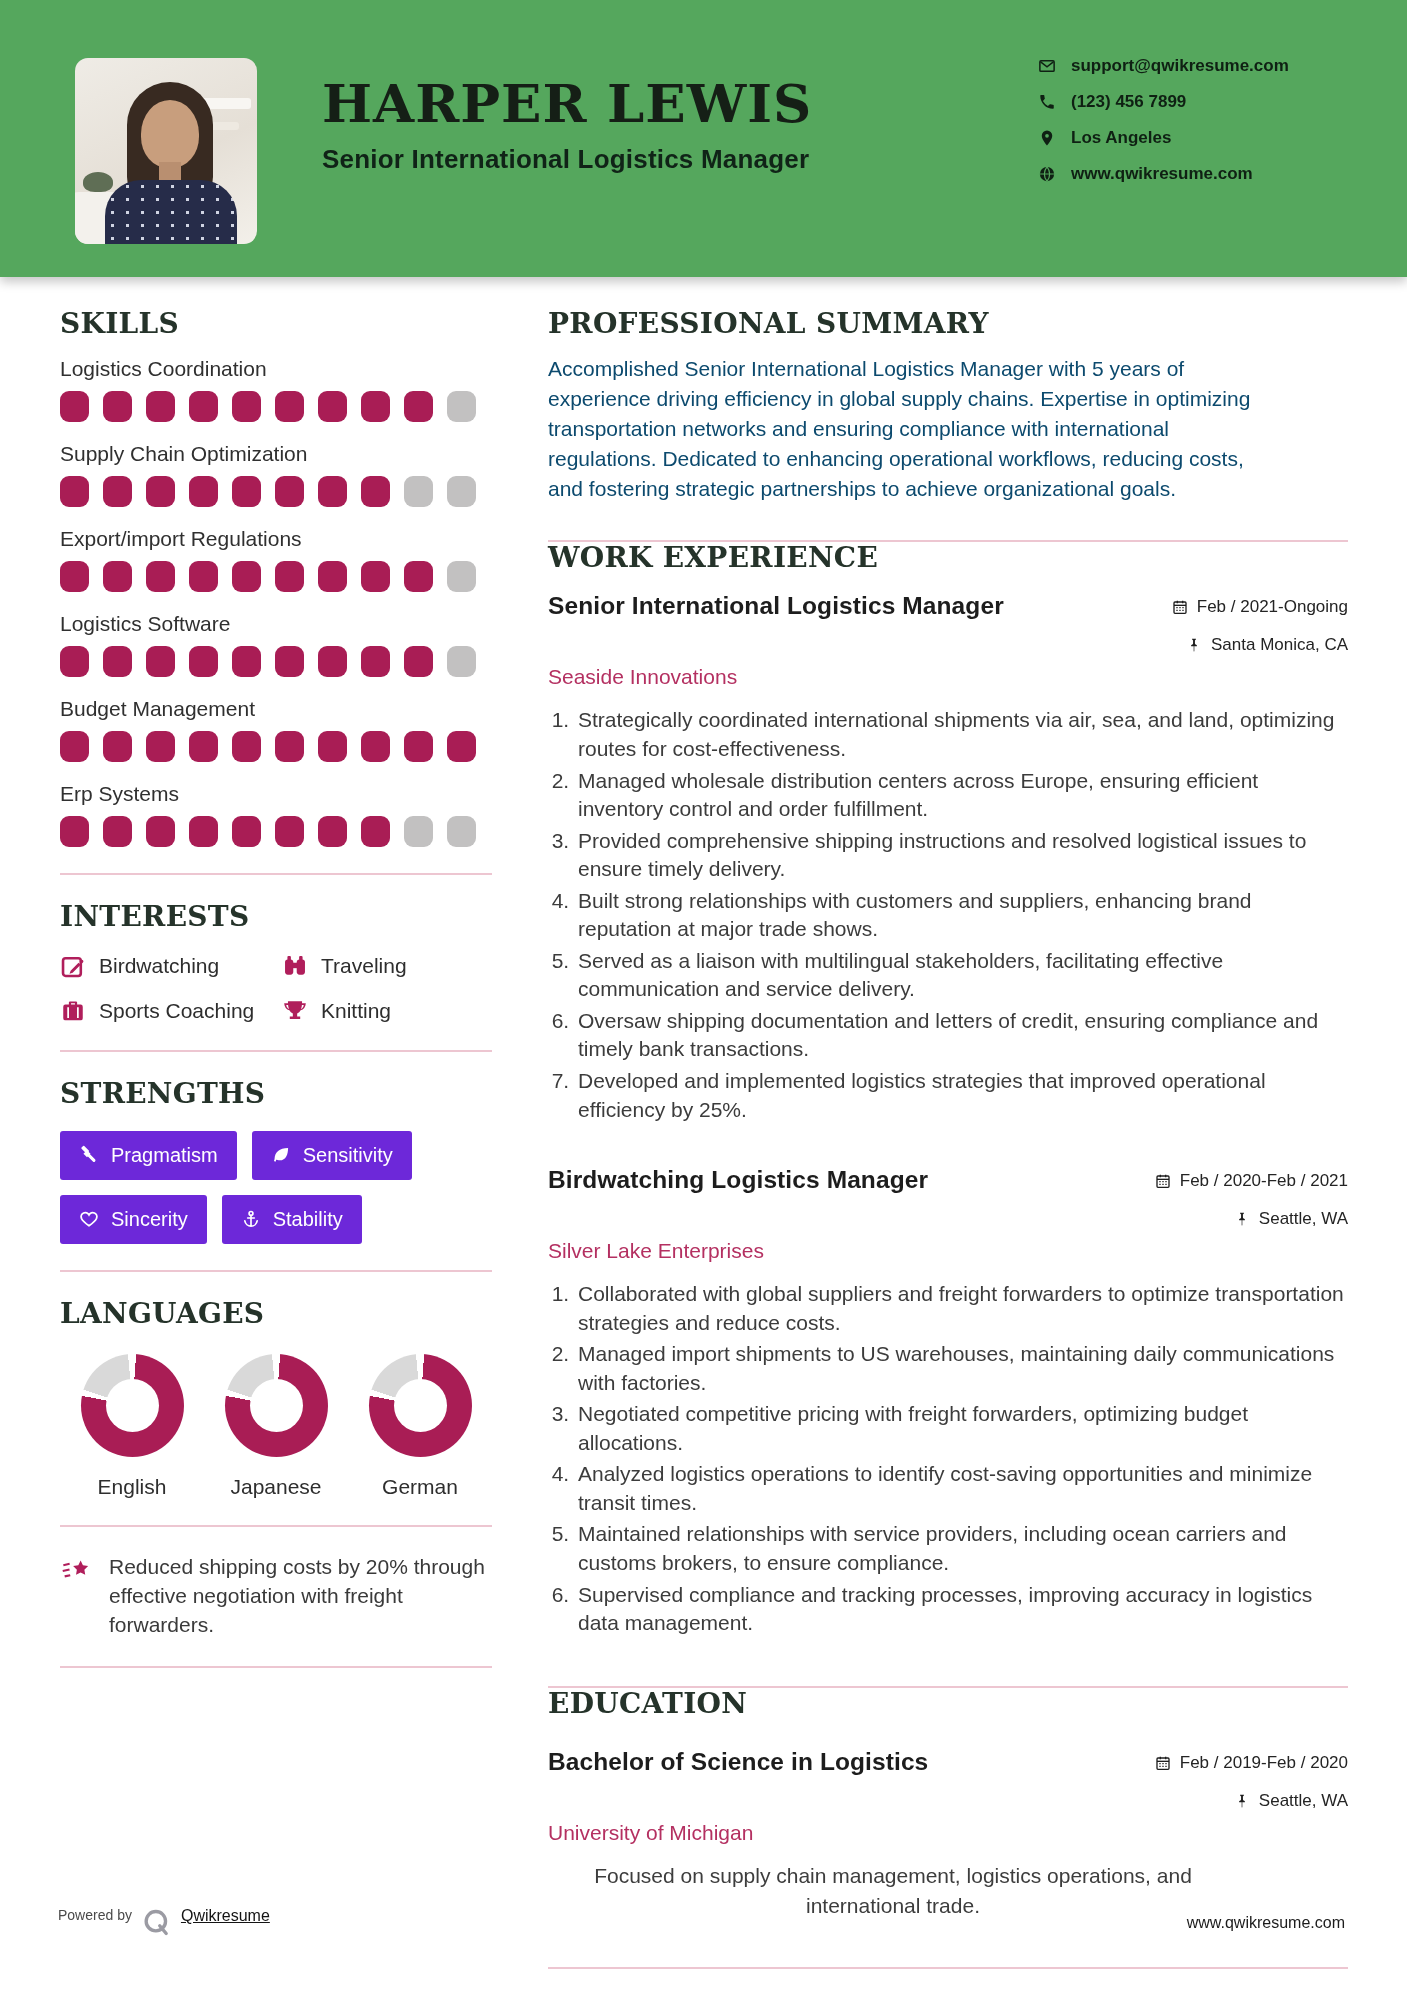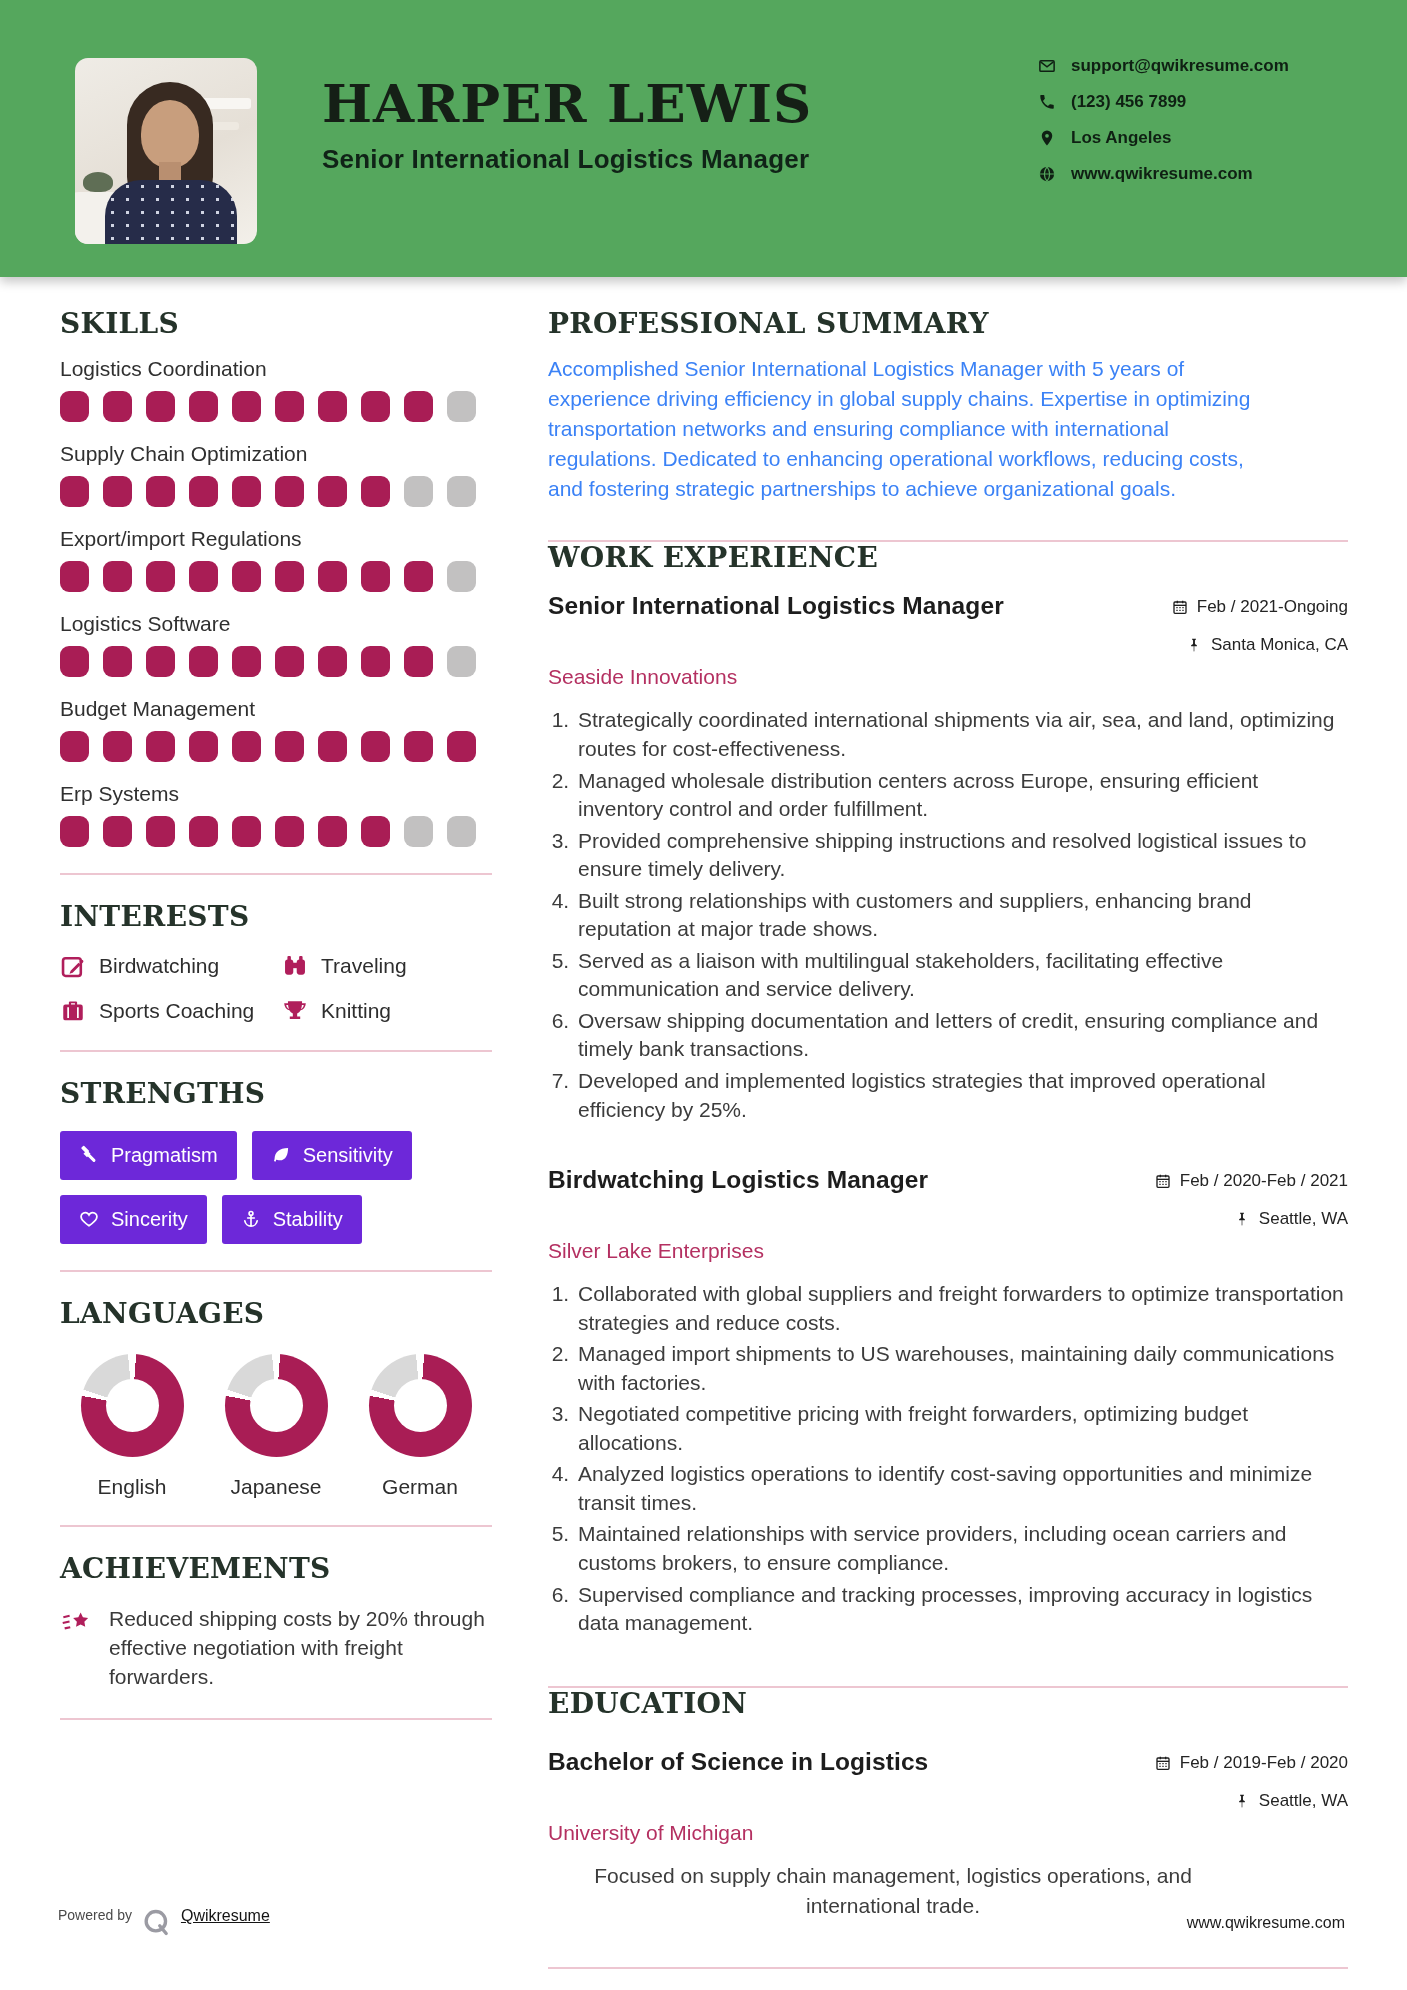--- a/index.html
+++ b/index.html
@@ -58,21 +58,21 @@
   .lang{width:144px;display:flex;flex-direction:column;align-items:center;}
   .donut{width:103px;height:103px;border-radius:50%;position:relative;}
   .donut::after{content:"";position:absolute;inset:25px;background:#fff;border-radius:50%;}
   .lang-label{margin-top:18px;font-size:21px;color:#2e2e2e;}
   
   .ach-list{margin-top:8px;}
   .ach{display:flex;align-items:flex-start;gap:15px;margin-top:20px;}
   .ach-ic{width:34px;height:29px;color:#b01e5b;margin-top:3px;}
   .ach p{margin:0;font-size:21px;line-height:1.38;color:#3a3a3a;}
   
-  .summary{margin:14px 0 0;font-size:21px;line-height:1.43;color:#3b82f6;max-width:706px;}
+  .summary{margin:14px 0 0;font-size:21px;line-height:1.43;color:#0c4a6e;max-width:706px;}
   .div-r1{margin:36px 0 0;}
   .div-r2{margin:48px 0 0;}
   .div-r3{margin:46px 0 0;}
   .we-head{margin-top:36px;}
   .edu-head{margin-top:38px;}
   .job{margin-top:18px;}
   .job2{margin-top:42px;}
   .job-head{display:flex;justify-content:space-between;align-items:flex-start;}
   .job-title{margin:0;font-size:24.5px;font-weight:700;color:#1d1d1d;letter-spacing:.1px;max-width:540px;}
   .meta{display:flex;flex-direction:column;align-items:flex-end;gap:18px;font-size:17px;color:#242424;padding-top:5px;}
@@ -338,21 +338,20 @@
         <div class="donut" style="background: conic-gradient(rgb(255, 255, 255) 0deg, rgb(255, 255, 255) 4deg, rgb(169, 29, 85) 4deg, rgb(169, 29, 85) 280.8deg, rgb(255, 255, 255) 280.8deg, rgb(255, 255, 255) 287.8deg, rgb(217, 217, 217) 287.8deg, rgb(217, 217, 217) 355deg, rgb(255, 255, 255) 355deg, rgb(255, 255, 255) 360deg);"></div>
         <div class="lang-label">Japanese</div>
       </div>
       <div class="lang">
         <div class="donut" style="background: conic-gradient(rgb(255, 255, 255) 0deg, rgb(255, 255, 255) 4deg, rgb(169, 29, 85) 4deg, rgb(169, 29, 85) 280.8deg, rgb(255, 255, 255) 280.8deg, rgb(255, 255, 255) 287.8deg, rgb(217, 217, 217) 287.8deg, rgb(217, 217, 217) 355deg, rgb(255, 255, 255) 355deg, rgb(255, 255, 255) 360deg);"></div>
         <div class="lang-label">German</div>
       </div>
     </div>
   <hr class="divider">
 
-  <h2 class="sec">ACHIEVEMENTS</h2>
   <div class="ach-list" id="achievements-list">
       <div class="ach">
         <span class="ic ach-ic">
           <svg viewBox="0 0 26 24" fill="currentColor">
             <path d="m16 3.8 1.9 3.9 4.3.6-3.1 3 .7 4.3-3.8-2-3.8 2 .7-4.3-3.1-3 4.3-.6z"></path>
             <path d="M1.5 6.8l5.2-1.2.4 1.7-5.2 1.2zM1 11.6l5.6-1.3.4 1.7-5.6 1.3zM2.6 16l4.6-1 .4 1.7-4.6 1z"></path>
           </svg>
         </span>
         <p>Reduced shipping costs by 20% through effective negotiation with freight forwarders.</p>
       </div>

